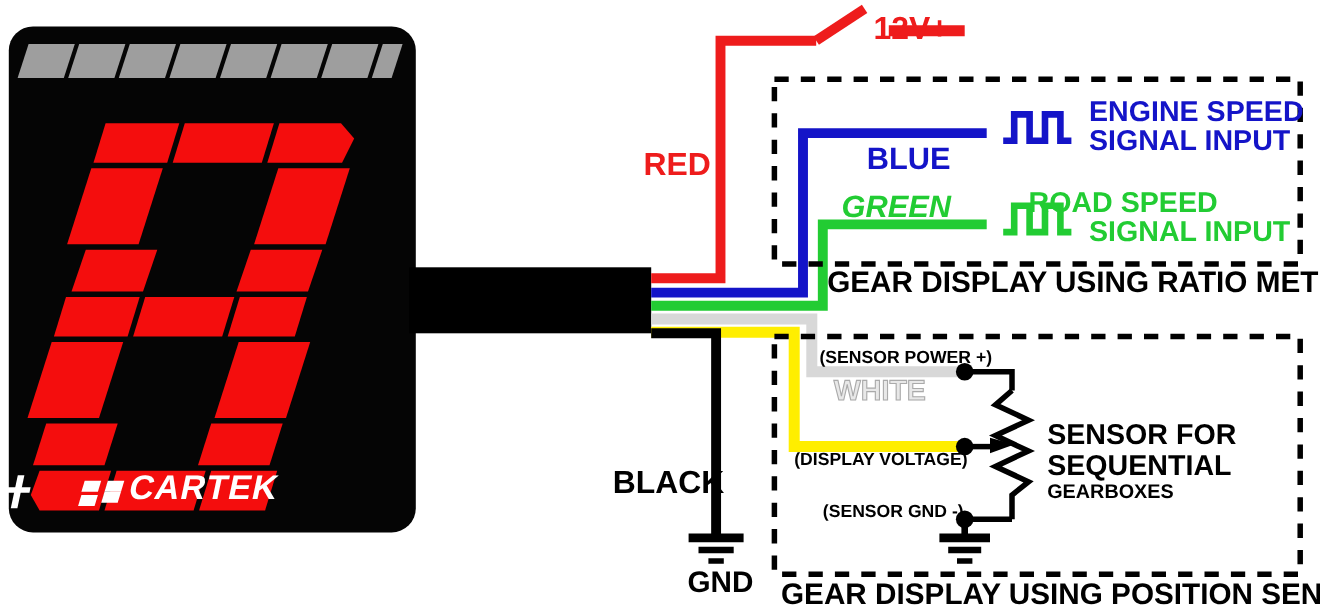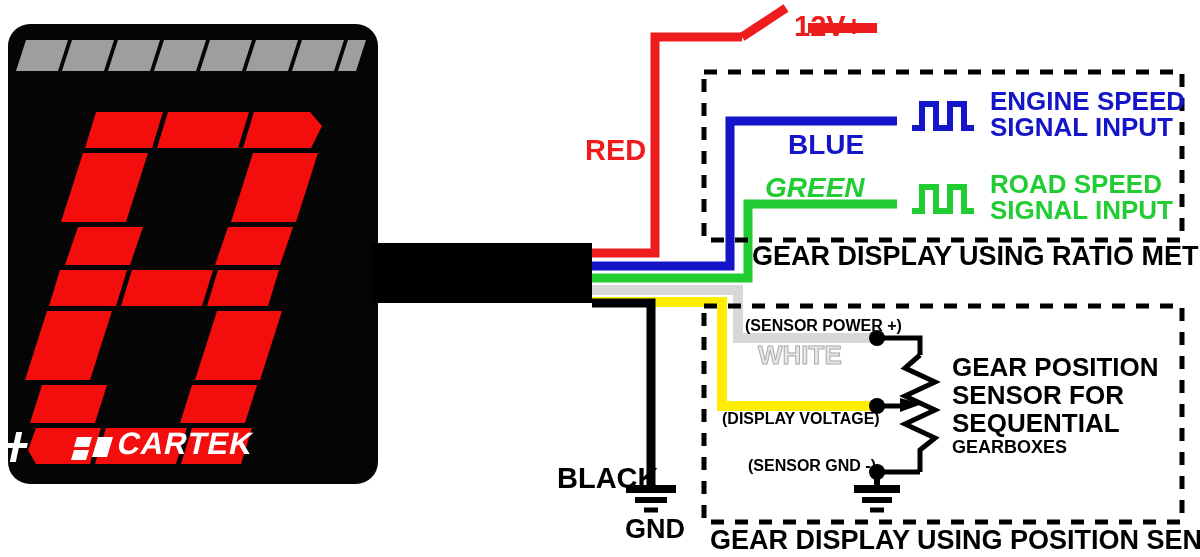--- a/index.html
+++ b/index.html
@@ -139,39 +139,38 @@
 
   <div class="lbl" style="left:585px;top:136px;font-size:29px;color:#ee1c1c;">RED</div>
 
   <div class="lbl" style="left:788px;top:131px;font-size:28px;color:#1414c8;">BLUE</div>
 
   <div class="lbl" style="left:765px;top:174px;font-size:28px;color:#22cc33;font-style:italic;">GREEN</div>
 
   <div class="lbl" style="left:990px;top:88px;font-size:26px;color:#1414c8;">ENGINE SPEED</div>
   <div class="lbl" style="left:990px;top:114px;font-size:26px;color:#1414c8;">SIGNAL INPUT</div>
 
-  <div class="lbl" style="left:990px;top:171px;font-size:26px;color:#22cc33;">ROAD SPEED</div>
+  <div class="lbl" style="left:935px;top:171px;font-size:26px;color:#22cc33;">ROAD SPEED</div>
   <div class="lbl" style="left:990px;top:197px;font-size:26px;color:#22cc33;">SIGNAL INPUT</div>
 
   <div class="lbl" style="left:752px;top:243px;font-size:27px;color:#000000;">GEAR DISPLAY USING RATIO METHOD</div>
 
-  <div class="lbl" style="left:557px;top:425px;font-size:29px;color:#000000;margin-top:39px;">BLACK</div>
+  <div class="lbl" style="left:557px;top:425px;font-size:29px;color:#000000;">BLACK</div>
 
   <div class="lbl" style="left:625px;top:516px;font-size:27px;color:#000000;">GND</div>
 
   <div class="lbl" style="left:745px;top:318px;font-size:16px;color:#000000;">(SENSOR POWER +)</div>
 
   <div class="lbl" style="left:758px;top:342px;font-size:26px;color:#e8e8e8;
               -webkit-text-stroke:1px #aaaaaa;">WHITE</div>
 
 
   <div class="lbl" style="left:722px;top:411px;font-size:16px;color:#000000;">(DISPLAY VOLTAGE)</div>
 
   <div class="lbl" style="left:748px;top:458px;font-size:16px;color:#000000;">(SENSOR GND -)</div>
 
-  <div class="lbl" style="left:952px;top:354px;font-size:26px;color:#000000;">GEAR POSITION</div>
   <div class="lbl" style="left:952px;top:382px;font-size:26px;color:#000000;">SENSOR FOR</div>
   <div class="lbl" style="left:952px;top:410px;font-size:26px;color:#000000;">SEQUENTIAL</div>
   <div class="lbl" style="left:952px;top:438px;font-size:18px;color:#000000;">GEARBOXES</div>
 
   <div class="lbl" style="left:710px;top:527px;font-size:27px;color:#000000;">GEAR DISPLAY USING POSITION SENSOR</div>
 
 </div>
 
 </body></html>

